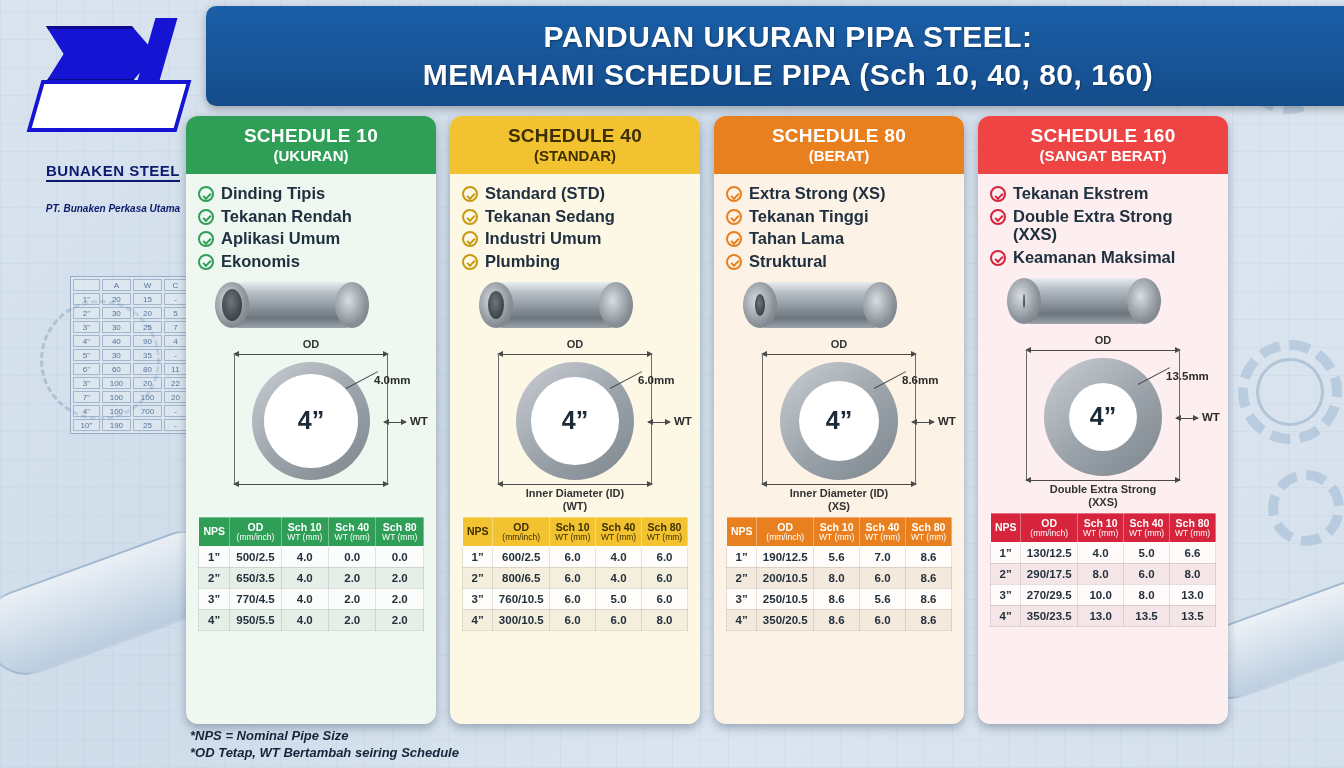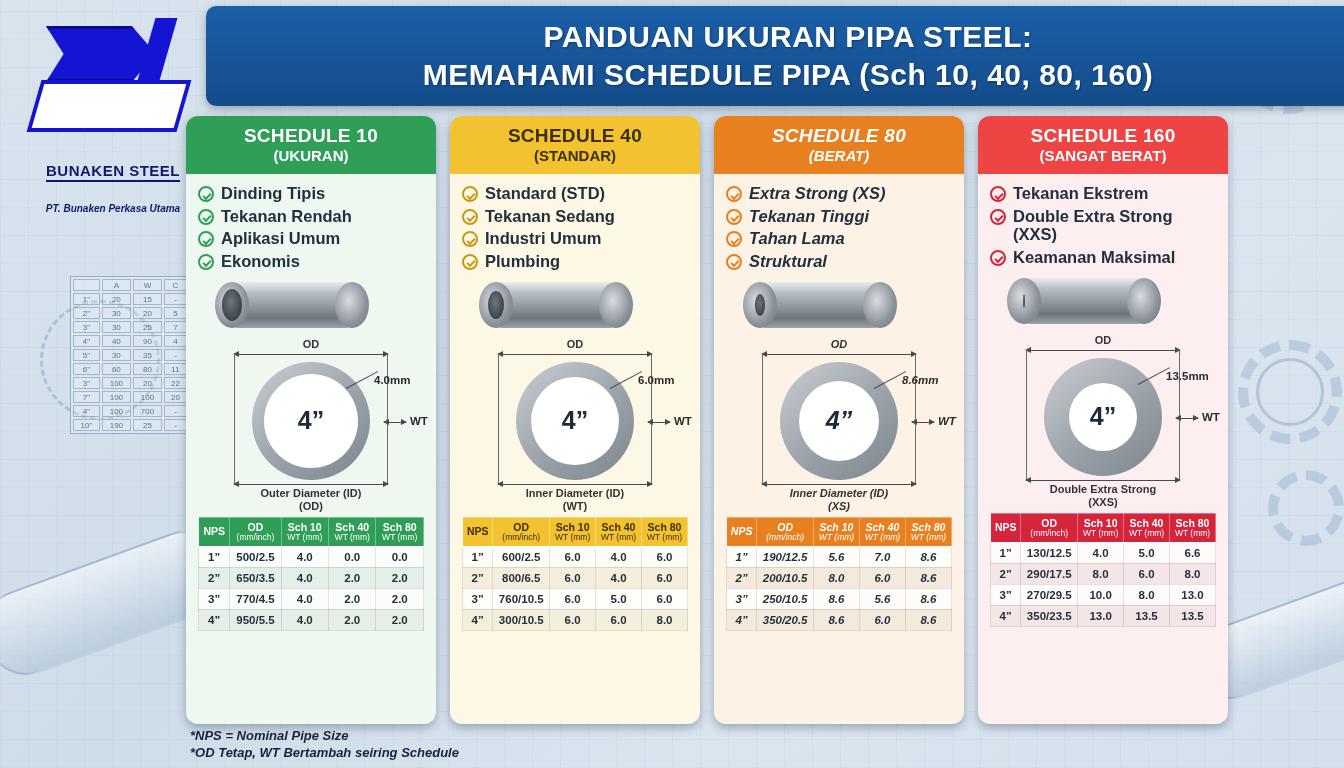--- a/index.html
+++ b/index.html
@@ -332,24 +332,20 @@
             <div class="ring" style="width:118px; height:118px;">
               <div class="ring-inner" style="width:94px; height:94px;">
                 <span>4”</span>
               </div>
             </div>
             <div class="wt-lead" style="left:148px; top:50px; width:36px; transform:rotate(-28deg); transform-origin:left center;"></div>
             <div class="tick-label" style="left:176px; top:36px;">4.0mm</div>
             <div class="dimline" style="left:186px; top:84px; width:22px;"></div>
             <div class="tick-label" style="left:212px; top:77px;">WT</div>
             <div class="dimline" style="left:36px; right:36px; top:146px;"></div>
-            <div class="xs-caption">
-              <div>Outer Diameter (ID)</div>
-              <div>(OD)</div>
-            </div>
           </div>
           <table class="spec">
             <thead>
               <tr>
                 <th style="background: rgb(47, 158, 87);"><span>NPS</span></th>
                 <th style="background: rgb(47, 158, 87);"><span>OD</span><span class="u">(mm/inch)</span></th>
                 <th style="background: rgb(47, 158, 87);"><span>Sch 10</span><span class="u">WT (mm)</span></th>
                 <th style="background: rgb(47, 158, 87);"><span>Sch 40</span><span class="u">WT (mm)</span></th>
                 <th style="background: rgb(47, 158, 87);"><span>Sch 80</span><span class="u">WT (mm)</span></th>
               </tr>
@@ -473,21 +469,21 @@
                 <td>4”</td>
                 <td>300/10.5</td>
                 <td>6.0</td>
                 <td>6.0</td>
                 <td>8.0</td>
               </tr>
             </tbody>
           </table>
         </div>
       </div>
-      <div class="card" style="background: rgb(253, 242, 230); font-style: italic;">
+      <div class="card" style="background: rgb(253, 242, 230);">
         <div class="card-head" style="background: rgb(232, 128, 31);">
           <div class="t1">SCHEDULE 80</div>
           <div class="t2">(BERAT)</div>
         </div>
         <div class="card-body">
           <ul class="feat">
             <li>
               <span class="chk" style="color: rgb(232, 128, 31);"></span>
               <span>Extra Strong (XS)</span>
             </li>

